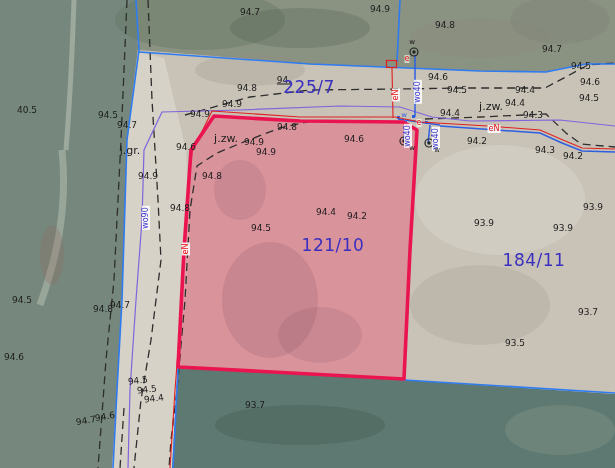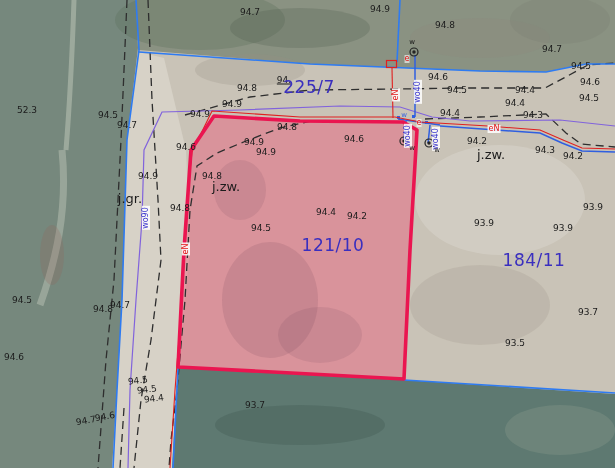--- a/index.html
+++ b/index.html
@@ -2,21 +2,21 @@
 <html><head>
 <meta charset="utf-8">
 <style>
   html,body{margin:0;padding:0;background:#222;}
   .stage{position:relative;width:615px;height:468px;overflow:hidden;
          font-family:"DejaVu Sans",sans-serif;background:#c9c3b7;}
   .stage svg{position:absolute;left:0;top:0;}
   #labels-layer{position:absolute;left:0;top:0;width:583px;height:468px;}
   .lbl{position:absolute;transform:translate(-50%,-50%);white-space:nowrap;line-height:1;}
   .k-elev{font-size:9px;color:#1c1c1c;}
-  .k-note{font-size:13px;color:#1c1c1c;margin-top:48px;}
+  .k-note{font-size:11px;color:#1c1c1c;}
   .k-parcel{font-size:17px;color:#3a2fbf;letter-spacing:.5px;}
   .k-wo{font-size:8px;color:#3a35cc;background:rgba(255,255,255,.85);padding:0 1px;}
   .k-en{font-size:8px;color:#e01515;background:rgba(255,255,255,.85);padding:0 1px;}
   .k-e{font-size:8px;color:#e01515;background:rgba(255,255,255,.6);}
   .k-w{font-size:7px;color:#111;}
   .k-w.blue{color:#2f5fe0;}
   .v{transform:translate(-50%,-50%) rotate(-90deg);}
 </style>
 </head>
 <body>
@@ -105,21 +105,21 @@
 
     <polygon points="214,116 300,121 403,122 417,130 410,250 404,379 178,367 184,250 191,150" fill="none" stroke="#ea1550" stroke-width="3.6" stroke-linejoin="round"></polygon>
   </svg>
 
   <div id="labels-layer">
       <div class="lbl k-elev" style="left: 250px; top: 12px;">94.7</div>
       <div class="lbl k-elev" style="left: 380px; top: 9px;">94.9</div>
       <div class="lbl k-elev" style="left: 445px; top: 25px;">94.8</div>
       <div class="lbl k-elev" style="left: 552px; top: 49px;">94.7</div>
       <div class="lbl k-elev" style="left: 581px; top: 66px;">94.5</div>
-      <div class="lbl k-elev" style="left: 27px; top: 110px;">52.3</div>
+      <div class="lbl k-elev" style="left: 27px; top: 110px;">40.5</div>
       <div class="lbl k-elev" style="left: 108px; top: 115px;">94.5</div>
       <div class="lbl k-elev" style="left: 127px; top: 125px;">94.7</div>
       <div class="lbl k-elev" style="left: 247px; top: 88px;">94.8</div>
       <div class="lbl k-elev" style="left: 284px; top: 80px; text-decoration: underline;">94.</div>
       <div class="lbl k-elev" style="left: 232px; top: 104px;">94.9</div>
       <div class="lbl k-elev" style="left: 200px; top: 114px;">94.9</div>
       <div class="lbl k-elev" style="left: 438px; top: 77px;">94.6</div>
       <div class="lbl k-elev" style="left: 457px; top: 90px;">94.5</div>
       <div class="lbl k-elev" style="left: 525px; top: 90px;">94.4</div>
       <div class="lbl k-elev" style="left: 590px; top: 82px;">94.6</div>

